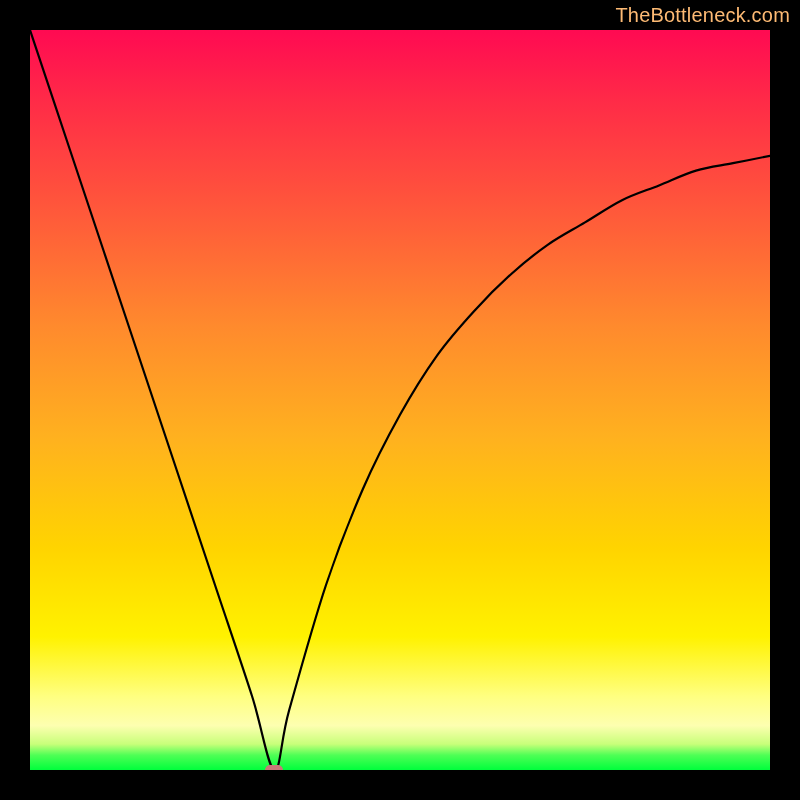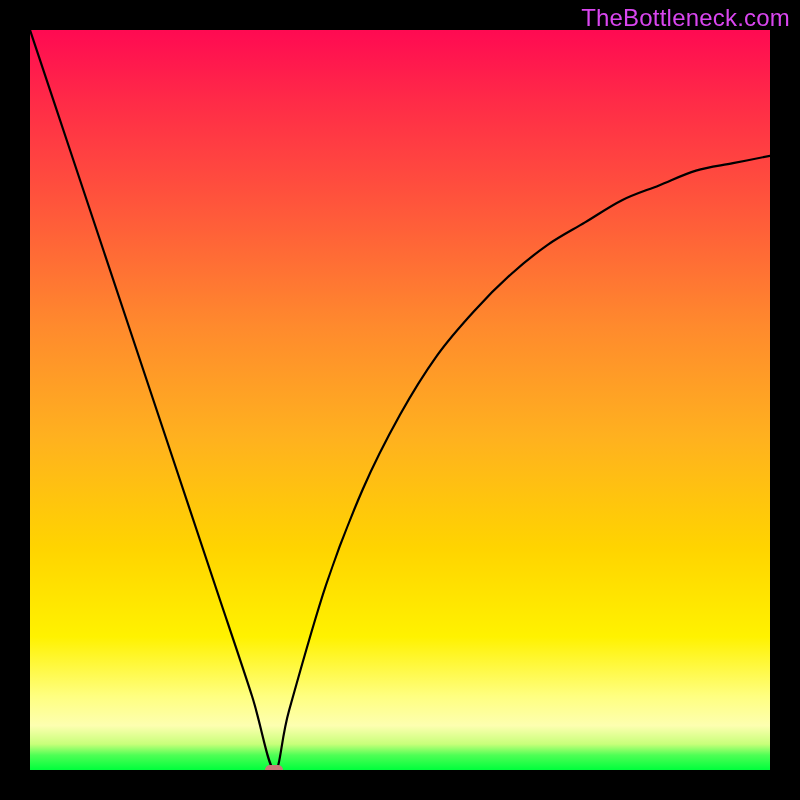--- a/index.html
+++ b/index.html
@@ -14,22 +14,22 @@
   .frame {
     position: relative;
     width: 800px;
     height: 800px;
     background: #000;
   }
   .watermark {
     position: absolute;
     top: 4px;
     right: 10px;
-    color: #d946ef;
-    font-size: 24px;
+    color: #fdba74;
+    font-size: 20px;
     font-weight: 400;
     letter-spacing: 0.2px;
     z-index: 10;
   }
   .plot-area {
     position: absolute;
     left: 30px;
     top: 30px;
     width: 740px;
     height: 740px;

